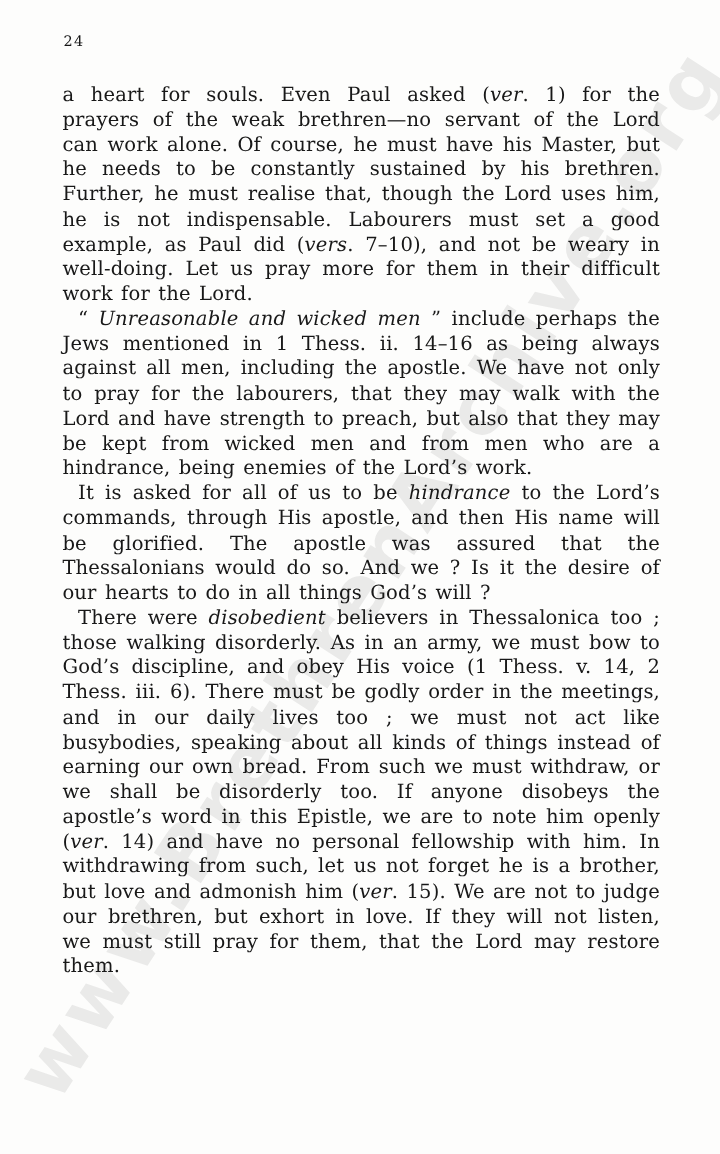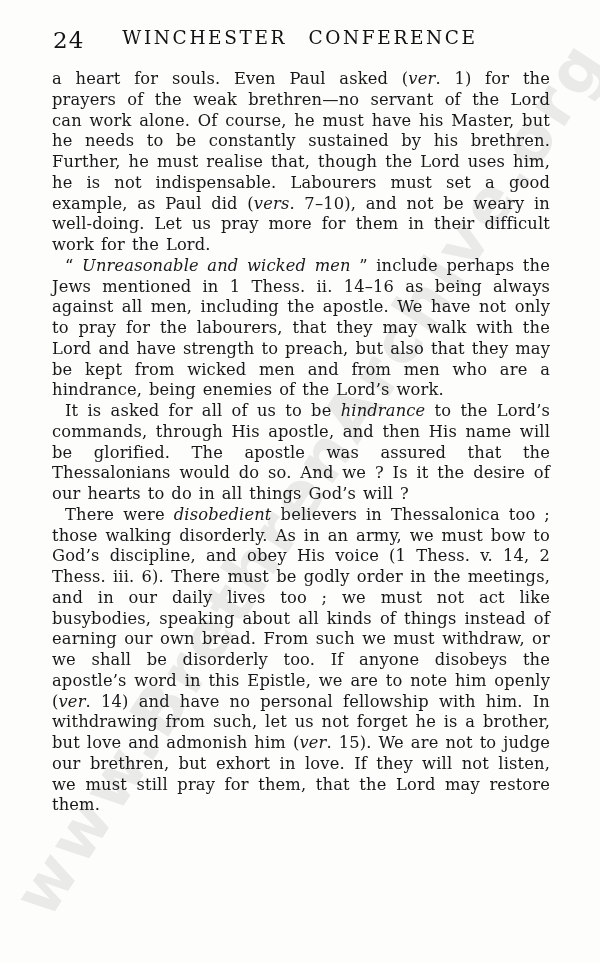--- a/index.html
+++ b/index.html
@@ -35,21 +35,21 @@
   header.running-head {
     position: relative;
     z-index: 1;
     padding-top: 27px;
     height: 26px;
   }
   .pagenum {
     position: absolute;
     left: 53px;
     top: 27px;
-    font-size: 23px;
+    font-size: 12px;
     letter-spacing: 1px;
     color: #141414;
   }
   .running-title {
     display: block;
     text-align: center;
     font-size: 18.5px;
     letter-spacing: 2.6px;
     word-spacing: 13px;
     color: #121212;
@@ -78,21 +78,20 @@
 </style>
 </head>
 <body>
 
 <div class="page">
 
   <div class="watermark">www.BrethrenArchive.org</div>
 
   <header class="running-head">
     <span class="pagenum">24</span>
-    <span class="running-title">WINCHESTER CONFERENCE</span>
   </header>
 
   <main class="body-text" id="page-body">
       <p class=""><span>a heart for souls.  Even Paul asked (</span><span class="it">ver</span><span>. 1) for the prayers of the weak brethren—no servant of the Lord can work alone.  Of course, he must have his Master, but he needs to be constantly sustained by his brethren. Further, he must realise that, though the Lord uses him, he is not indispensable.  Labourers must set a good example, as Paul did (</span><span class="it">vers</span><span>. 7–10), and not be weary in well-doing.  Let us pray more for them in their difficult work for the Lord.</span></p>
       <p class="indent"><span>“ </span><span class="it">Unreasonable and wicked men</span><span> ” include perhaps the Jews mentioned in 1 Thess. ii. 14–16 as being always against all men, including the apostle.  We have not only to pray for the labourers, that they may walk with the Lord and have strength to preach, but also that they may be kept from wicked men and from men who are a hindrance, being enemies of the Lord’s work.</span></p>
       <p class="indent"><span>It is asked for all of us to be </span><span class="it">hindrance</span><span> to the Lord’s commands, through His apostle, and then His name will be glorified.  The apostle was assured that the Thessalonians would do so.  And we ?  Is it the desire of our hearts to do in all things God’s will ?</span></p>
       <p class="indent"><span>There were </span><span class="it">disobedient</span><span> believers in Thessalonica too ; those walking disorderly.  As in an army, we must bow to God’s discipline, and obey His voice (1 Thess. v. 14, 2 Thess. iii. 6).  There must be godly order in the meetings, and in our daily lives too ;  we must not act like busybodies, speaking about all kinds of things instead of earning our own bread.  From such we must withdraw, or we shall be disorderly too.  If anyone disobeys the apostle’s word in this Epistle, we are to note him openly (</span><span class="it">ver</span><span>. 14) and have no personal fellowship with him.  In withdrawing from such, let us not forget he is a brother, but love and admonish him (</span><span class="it">ver</span><span>. 15). We are not to judge our brethren, but exhort in love. If they will not listen, we must still pray for them, that the Lord may restore them.</span></p>
     </main>
 
 </div>

